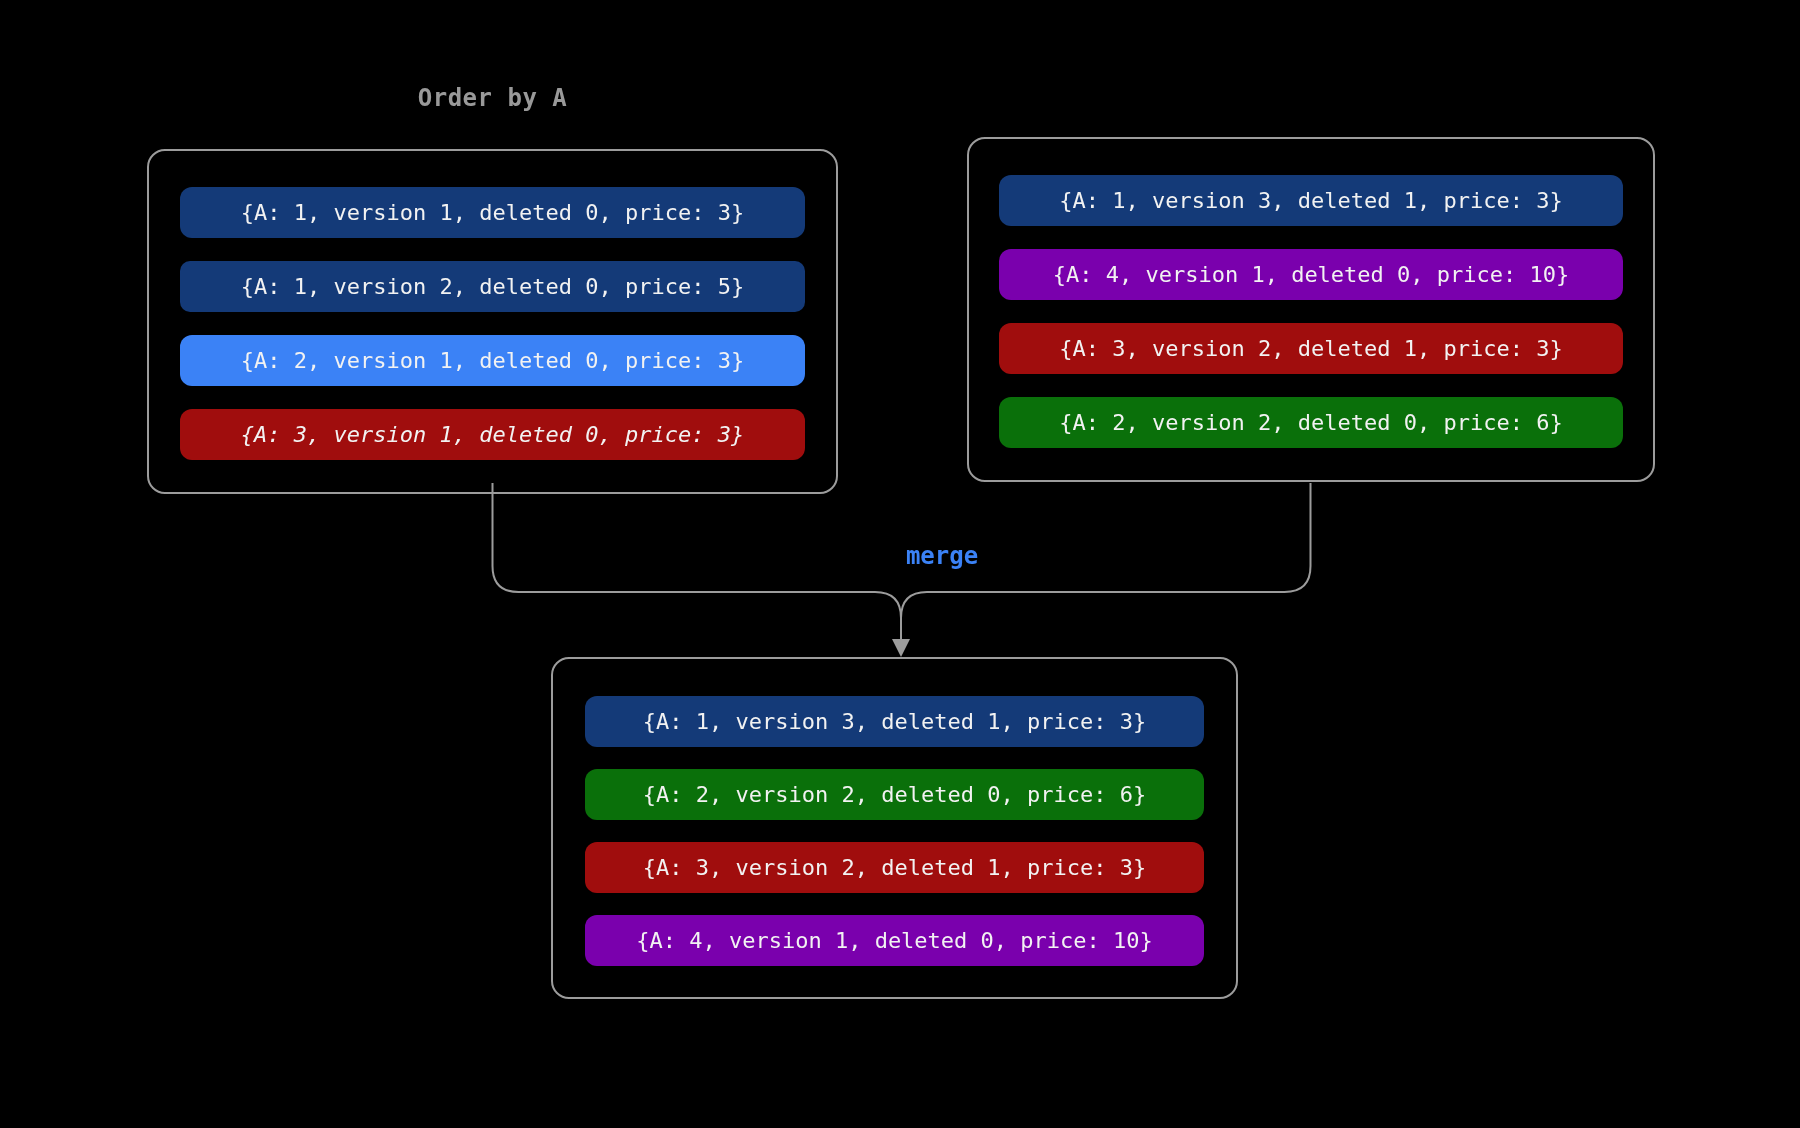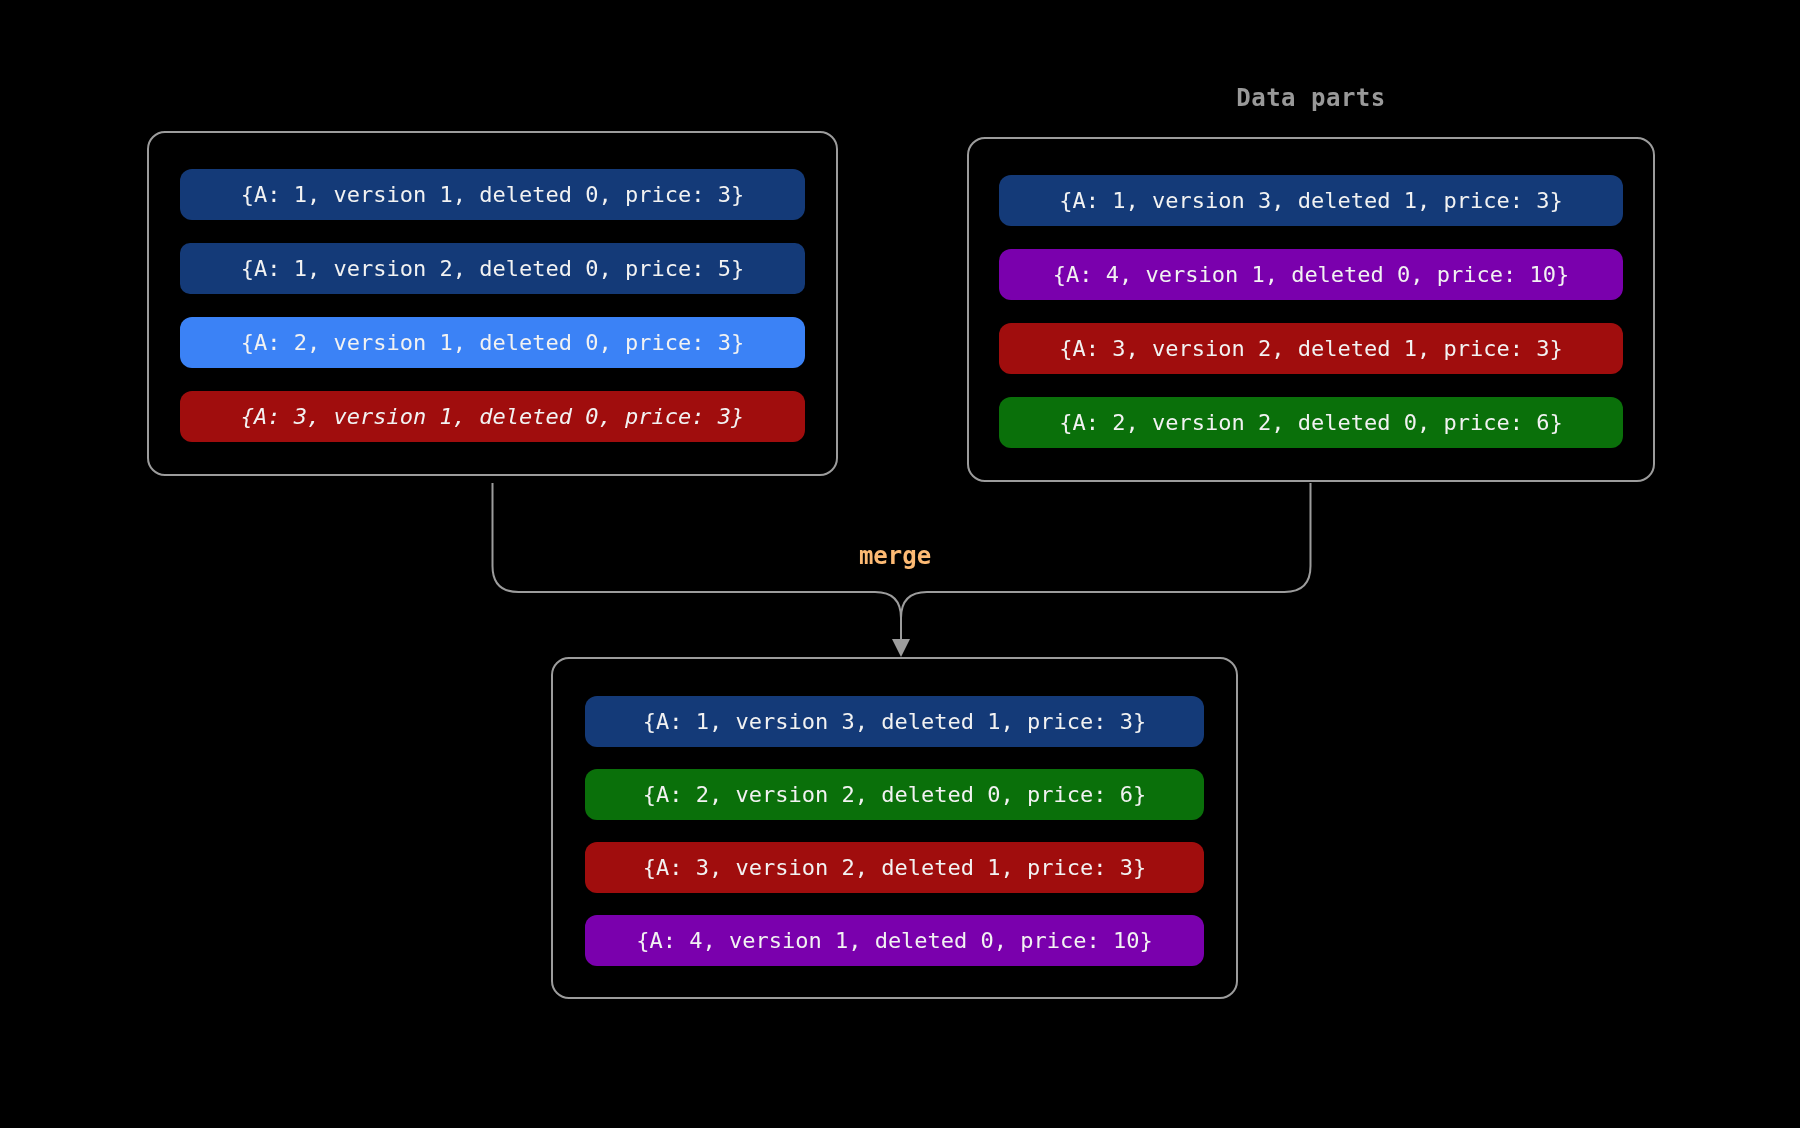--- a/index.html
+++ b/index.html
@@ -25,21 +25,21 @@
   .title-right { left: 967px; top: 83px; width: 688px; }
   .box {
     position: absolute;
     border: 2px solid #9c9c9c;
     border-radius: 18px;
     box-sizing: border-box;
     display: flex;
     flex-direction: column;
     background: #000000;
   }
-  .box-left   { left: 147px; top: 131px; width: 691px; height: 345px; padding: 36px 31px; gap: 23px; }
+  .box-left   { left: 147px; top: 149px; width: 691px; height: 345px; padding: 36px 31px; gap: 23px; }
   .box-right  { left: 967px; top: 137px; width: 688px; height: 345px; padding: 36px 30px; gap: 23px; }
   .box-result { left: 551px; top: 657px; width: 687px; height: 342px; padding: 37px 32px 35px; gap: 22px; }
   .pill {
     height: 51px;
     flex: 0 0 51px;
     border-radius: 12px;
     display: flex;
     align-items: center;
     justify-content: center;
     color: #f2f2f2;
@@ -48,36 +48,36 @@
   }
   .connectors {
     position: absolute;
     left: 0; top: 0;
     width: 1800px;
     height: 1128px;
     pointer-events: none;
   }
   .merge-label {
     position: absolute;
-    left: 795px;
+    left: 842px;
     top: 542px;
     width: 200px;
     text-align: center;
     font-size: 24px;
     font-weight: 700;
-    color: #fdba74;
+    color: #3b82f6;
   }
 </style>
 </head>
 <body>
 
 <div class="canvas">
 
+  <div class="panel-title title-left">Order by A</div>
 
-  <div class="panel-title title-right">Data parts</div>
 
   <div class="box box-left">
     <div class="pill" style="background-color: rgb(20, 58, 120);">{A: 1, version 1, deleted 0, price: 3}</div>
     <div class="pill" style="background-color: rgb(20, 58, 120); border-radius: 10px;">{A: 1, version 2, deleted 0, price: 5}</div>
     <div class="pill" style="background-color: #3b82f6;">{A: 2, version 1, deleted 0, price: 3}</div>
     <div class="pill" style="background-color: rgb(160, 13, 13); font-style: italic;">{A: 3, version 1, deleted 0, price: 3}</div>
   </div>
 
   <div class="box box-right">
     <div class="pill" style="background-color: rgb(20, 58, 120);">{A: 1, version 3, deleted 1, price: 3}</div>

